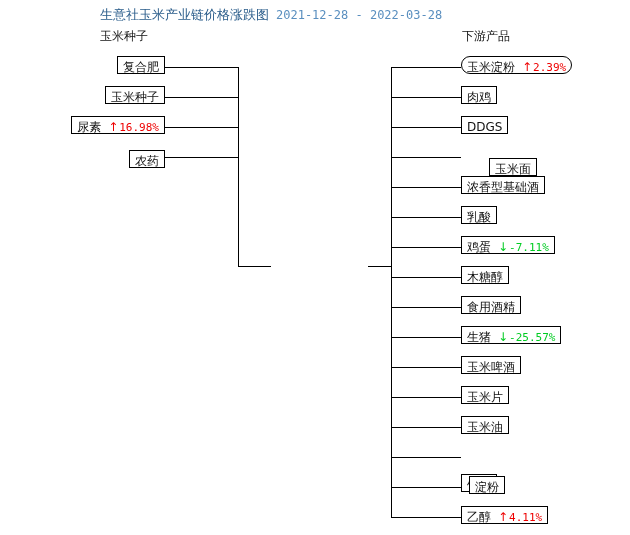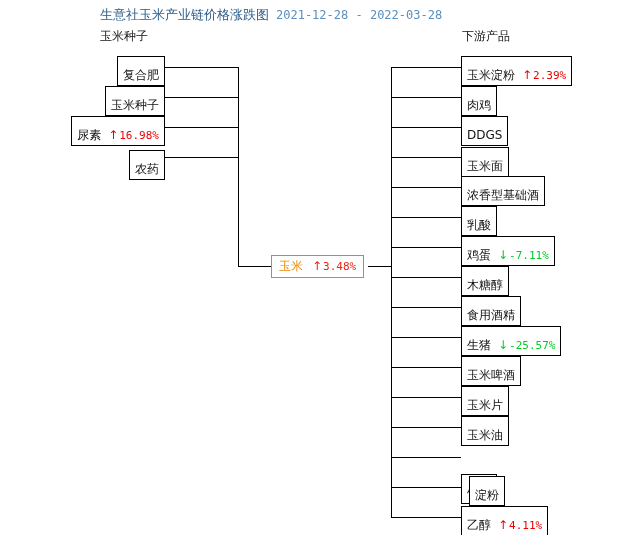--- a/index.html
+++ b/index.html
@@ -22,22 +22,22 @@
 
   
   .ln{position:absolute;background:#000000;}
   .ln.h{height:1px;}
   .ln.v{width:1px;}
 
   
   .node{
     position:absolute;box-sizing:border-box;
     border:1px solid #000000;background:#ffffff;
-    height:30px;line-height:20px;
-    padding:8px 5px;white-space:nowrap;font-size:12px;color:#111111;
+    height:18px;line-height:20px;
+    padding:0 5px;white-space:nowrap;font-size:12px;color:#111111;
   }
   .node .nm{display:inline-block;vertical-align:baseline;}
   .node .pct{display:inline-block;margin-left:7px;font-family:"DejaVu Sans Mono","Liberation Mono",monospace;font-size:11px;letter-spacing:0px;}
   .node .pct .arw{font-family:"DejaVu Sans","Liberation Sans",sans-serif;font-size:12px;margin-right:1px;}
   .pct.up{color:#ee0000;}
   .pct.down{color:#00cc22;}
 
   
   .node.up-node{right:465px;text-align:right;}
   .node.up-node.has-pct{border-color:#000000;}
@@ -92,29 +92,26 @@
       <div class="ln h" style="left: 368px; top: 266px; width: 23px;"></div>
     </div>
 
   <div id="upstream-list">
       <div class="node up-node" style="top: 56px;"><span class="nm">复合肥</span></div>
       <div class="node up-node" style="top: 86px;"><span class="nm">玉米种子</span></div>
       <div class="node up-node has-pct" style="top: 116px; text-align: right;"><span class="nm">尿素</span><span class="pct up"><span class="arw">↑</span><span>16.98%</span></span></div>
       <div class="node up-node" style="top: 150px;"><span class="nm">农药</span></div>
     </div>
 
-  <div class="node" id="node-corn">
-    <span class="nm">玉米</span><span class="pct up"><span class="arw">↑</span><span>3.48%</span></span>
-  </div>
 
   <div id="downstream-list">
-      <div class="node down-node has-pct" style="top: 56px;"><span class="nm">玉米淀粉</span><span class="pct up"><span class="arw">↑</span><span>2.39%</span></span></div>
+      <div class="node down-node has-pct" style="top: 56px; border-radius: 11px;"><span class="nm">玉米淀粉</span><span class="pct up"><span class="arw">↑</span><span>2.39%</span></span></div>
       <div class="node down-node" style="top: 86px;"><span class="nm">肉鸡</span></div>
       <div class="node down-node" style="top: 116px;"><span class="nm">DDGS</span></div>
-      <div class="node down-node" style="top: 147px;"><span class="nm">玉米面</span></div>
+      <div class="node down-node" style="top: 158px; margin-left: 28px;"><span class="nm">玉米面</span></div>
       <div class="node down-node" style="top: 176px;"><span class="nm">浓香型基础酒</span></div>
       <div class="node down-node" style="top: 206px;"><span class="nm">乳酸</span></div>
       <div class="node down-node has-pct" style="top: 236px;"><span class="nm">鸡蛋</span><span class="pct down"><span class="arw">↓</span><span>-7.11%</span></span></div>
       <div class="node down-node" style="top: 266px;"><span class="nm">木糖醇</span></div>
       <div class="node down-node" style="top: 296px;"><span class="nm">食用酒精</span></div>
       <div class="node down-node has-pct" style="top: 326px;"><span class="nm">生猪</span><span class="pct down"><span class="arw">↓</span><span>-25.57%</span></span></div>
       <div class="node down-node" style="top: 356px;"><span class="nm">玉米啤酒</span></div>
       <div class="node down-node" style="top: 386px;"><span class="nm">玉米片</span></div>
       <div class="node down-node" style="top: 416px;"><span class="nm">玉米油</span></div>
       <div class="node down-node" style="top: 446px; margin-top: 28px;"><span class="nm">饲料</span></div>

